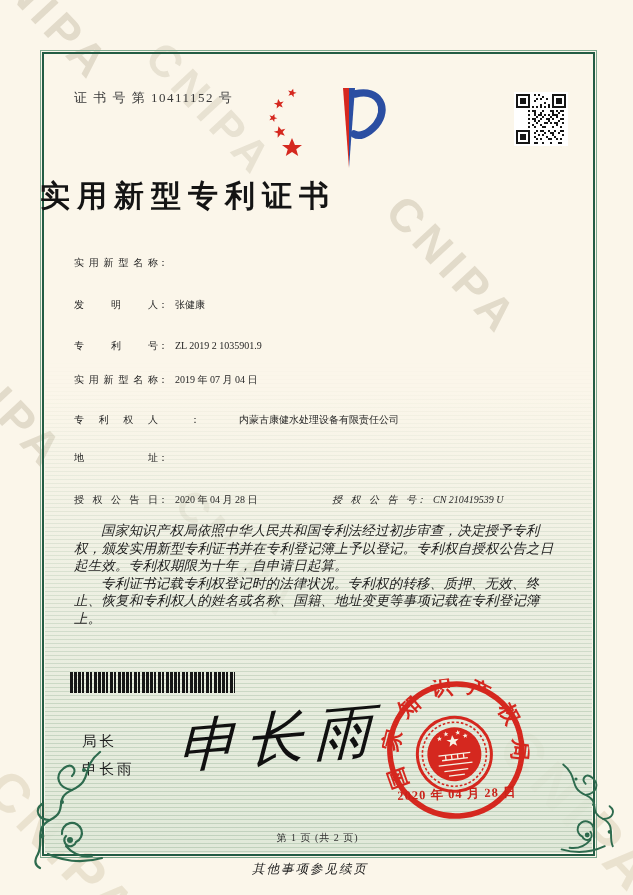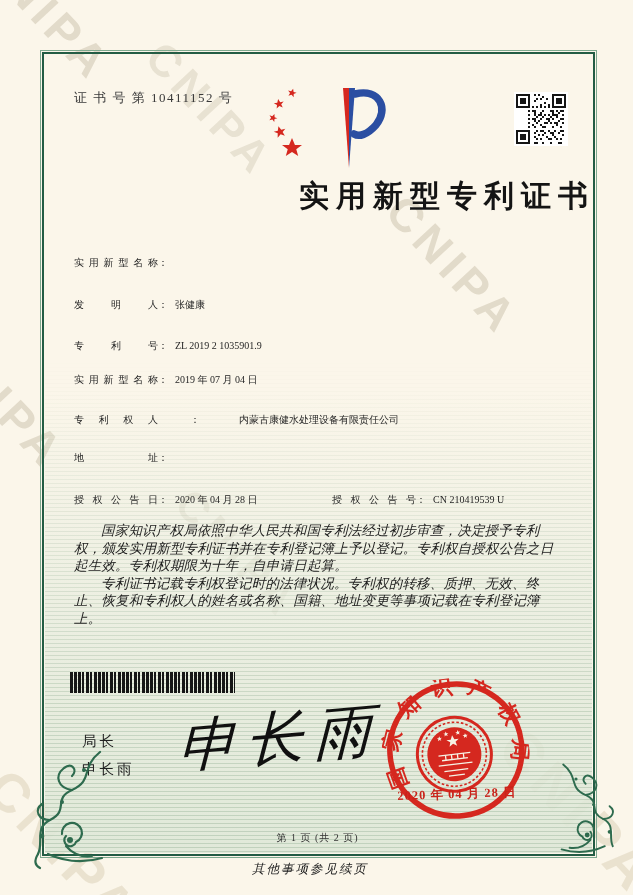--- a/index.html
+++ b/index.html
@@ -30,31 +30,31 @@
          -webkit-mask-image:linear-gradient(180deg,rgba(0,0,0,0) 0%,rgba(0,0,0,0) 38%,rgba(0,0,0,.5) 60%,rgba(0,0,0,.9) 82%,#000 100%);
          mask-image:linear-gradient(180deg,rgba(0,0,0,0) 0%,rgba(0,0,0,0) 38%,rgba(0,0,0,.5) 60%,rgba(0,0,0,.9) 82%,#000 100%);}
 
   .content{position:absolute;inset:0;z-index:3;}
 
   .certno{position:absolute;left:74px;top:89px;font-size:13px;letter-spacing:1.5px;color:#3a3a3a;}
 
   .logo{position:absolute;left:262px;top:84px;}
   .qr{position:absolute;left:514px;top:92px;}
 
-  .title{position:absolute;left:40px;top:176px;width:555px;text-align:right;
+  .title{position:absolute;left:40px;top:176px;width:555px;text-align:left;
          font-size:30px;font-weight:bold;letter-spacing:7px;color:#141414;}
 
   .frow{position:absolute;left:74px;display:flex;font-size:10px;color:#262626;line-height:19px;}
   .flabel{display:inline-block;width:84px;text-align:justify;text-align-last:justify;}
   .fcolon{display:inline-block;width:13px;}
   .fval{margin-left:4px;white-space:nowrap;}
   .fval.wide{white-space:normal;width:386px;}
   .r1{top:253px;}.r2{top:295px;}.r3{top:336px;}.r4{top:370px;}
   .r5{top:410px;gap:32px;}.r6{top:448px;}.r7{top:490px;width:520px;}
-  .grant2{position:absolute;left:258px;top:0;display:flex;}
+  .grant2{position:absolute;left:258px;top:0;display:flex;font-style:italic;}
 
   .paras{position:absolute;left:74px;top:522px;width:488px;font-size:13.5px;
          line-height:17.6px;color:#1c1c1c;font-style:italic;letter-spacing:.2px;}
   .paras p{margin:0;text-indent:2em;}
 
   .barcode{position:absolute;left:70px;top:672px;width:165px;height:21px;
      background:
        repeating-linear-gradient(90deg,#161616 0 2px,rgba(0,0,0,0) 2px 4px),
        repeating-linear-gradient(90deg,#161616 0 3px,rgba(0,0,0,0) 3px 8px),
        repeating-linear-gradient(90deg,#161616 0 1px,rgba(0,0,0,0) 1px 6px);}

